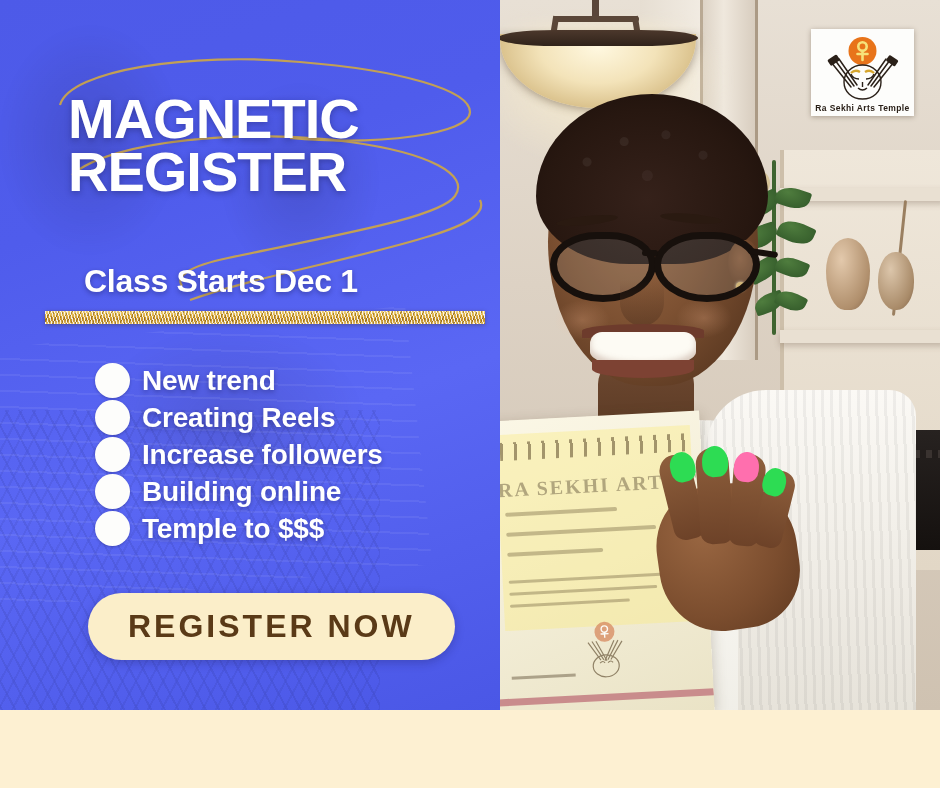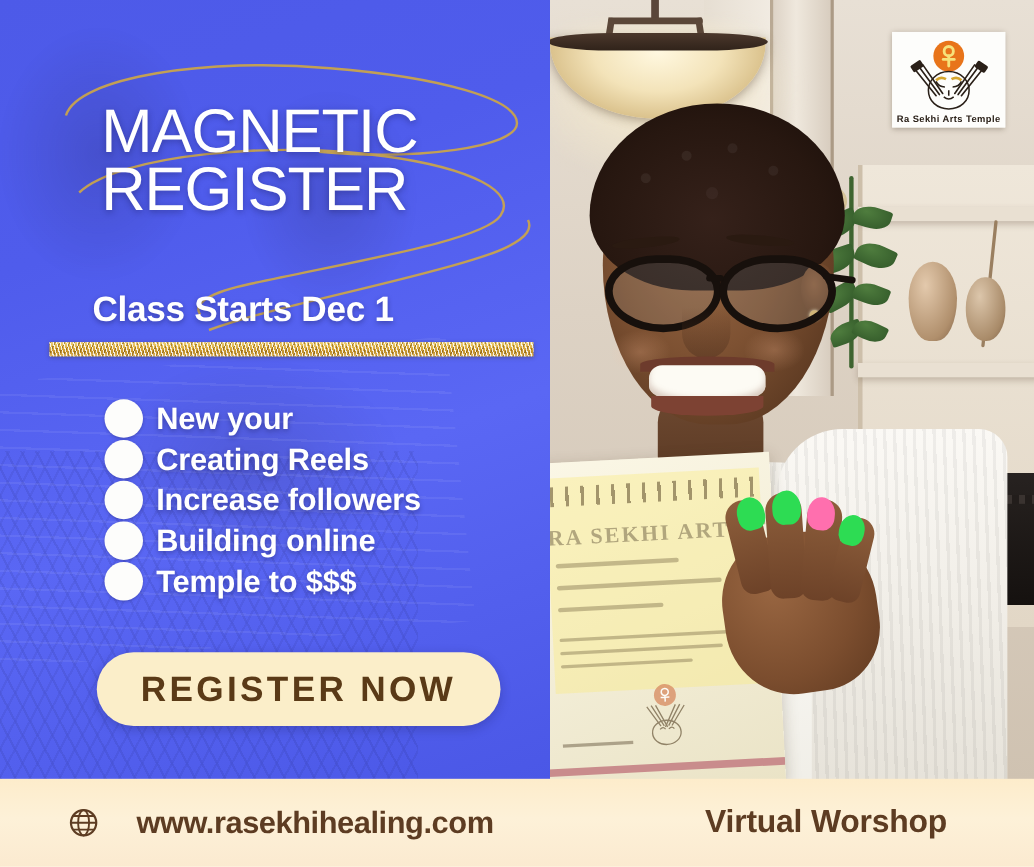--- a/index.html
+++ b/index.html
@@ -280,22 +280,22 @@
     opacity:.13;
     background:repeating-linear-gradient(8deg, rgba(255,255,255,.5) 0 2px, transparent 2px 16px);
     transform:rotate(-6deg);
   }
 
   
   .swirl{position:absolute;left:0;top:0;width:500px;height:330px;pointer-events:none;}
 
   
   .headline{
-    position:absolute;left:92px;top:54px;width:400px;
-    font-size:56px;line-height:.96;font-weight:normal;color:#ffffff;
+    position:absolute;left:68px;top:54px;width:400px;
+    font-size:56px;line-height:.96;font-weight:bold;color:#ffffff;
     letter-spacing:-1px;
     text-shadow:0 2px 6px rgba(20,20,70,.35);
   }
   .headline .l2{display:block;}
   .subtitle{
     position:absolute;left:16px;top:200px;width:490px;
     font-size:31px;color:#f4efe2;font-weight:normal;letter-spacing:.2px;
     text-shadow:0 2px 5px rgba(20,20,70,.4);
   }
   .classdate{
@@ -492,21 +492,21 @@
     </h1>
 
 
     <div class="classdate">Class Starts Dec 1</div>
 
     <div class="glitter"></div>
 
     <div class="bullets">
       <div class="bullet">
         <span class="dot"></span>
-        <span class="btext">New your</span>
+        <span class="btext">New trend</span>
       </div>
       <div class="bullet">
         <span class="dot"></span>
         <span class="btext">Creating Reels</span>
       </div>
       <div class="bullet">
         <span class="dot"></span>
         <span class="btext">Increase followers</span>
       </div>
       <div class="bullet">
@@ -543,23 +543,14 @@
         <path d="M40 45 q2 5 8 5 M63 45 q-2 5 -8 5"></path>
         <path d="M47 59 q4.5 4 9 0"></path>
         <path d="M51.5 53 v5"></path>
       </g>
       <path d="M40 44 q4 -4 9 -1" stroke="#d6a62e" stroke-width="2.4" fill="none"></path>
       <path d="M63 44 q-4 -4 -9 -1" stroke="#d6a62e" stroke-width="2.4" fill="none"></path>
       <text x="51.5" y="82" text-anchor="middle" font-family="Liberation Sans, sans-serif" font-size="8.5" font-weight="bold" letter-spacing="0.4" fill="#2a2018">Ra Sekhi Arts Temple</text>
     </svg>
   </div>
 
-  <div class="footer">
-    <svg class="globe" viewBox="0 0 28 28">
-      <circle cx="14" cy="14" r="11.5" fill="none" stroke="#5d3c22" stroke-width="2"></circle>
-      <ellipse cx="14" cy="14" rx="5" ry="11.5" fill="none" stroke="#5d3c22" stroke-width="1.7"></ellipse>
-      <path d="M2.5 14 H25.5 M4.4 7.8 H23.6 M4.4 20.2 H23.6" stroke="#5d3c22" stroke-width="1.7" fill="none"></path>
-    </svg>
-    <div class="site">www.rasekhihealing.com</div>
-    <div class="workshop">Virtual Worshop</div>
-  </div>
 
 </div>
 
 </body></html>

